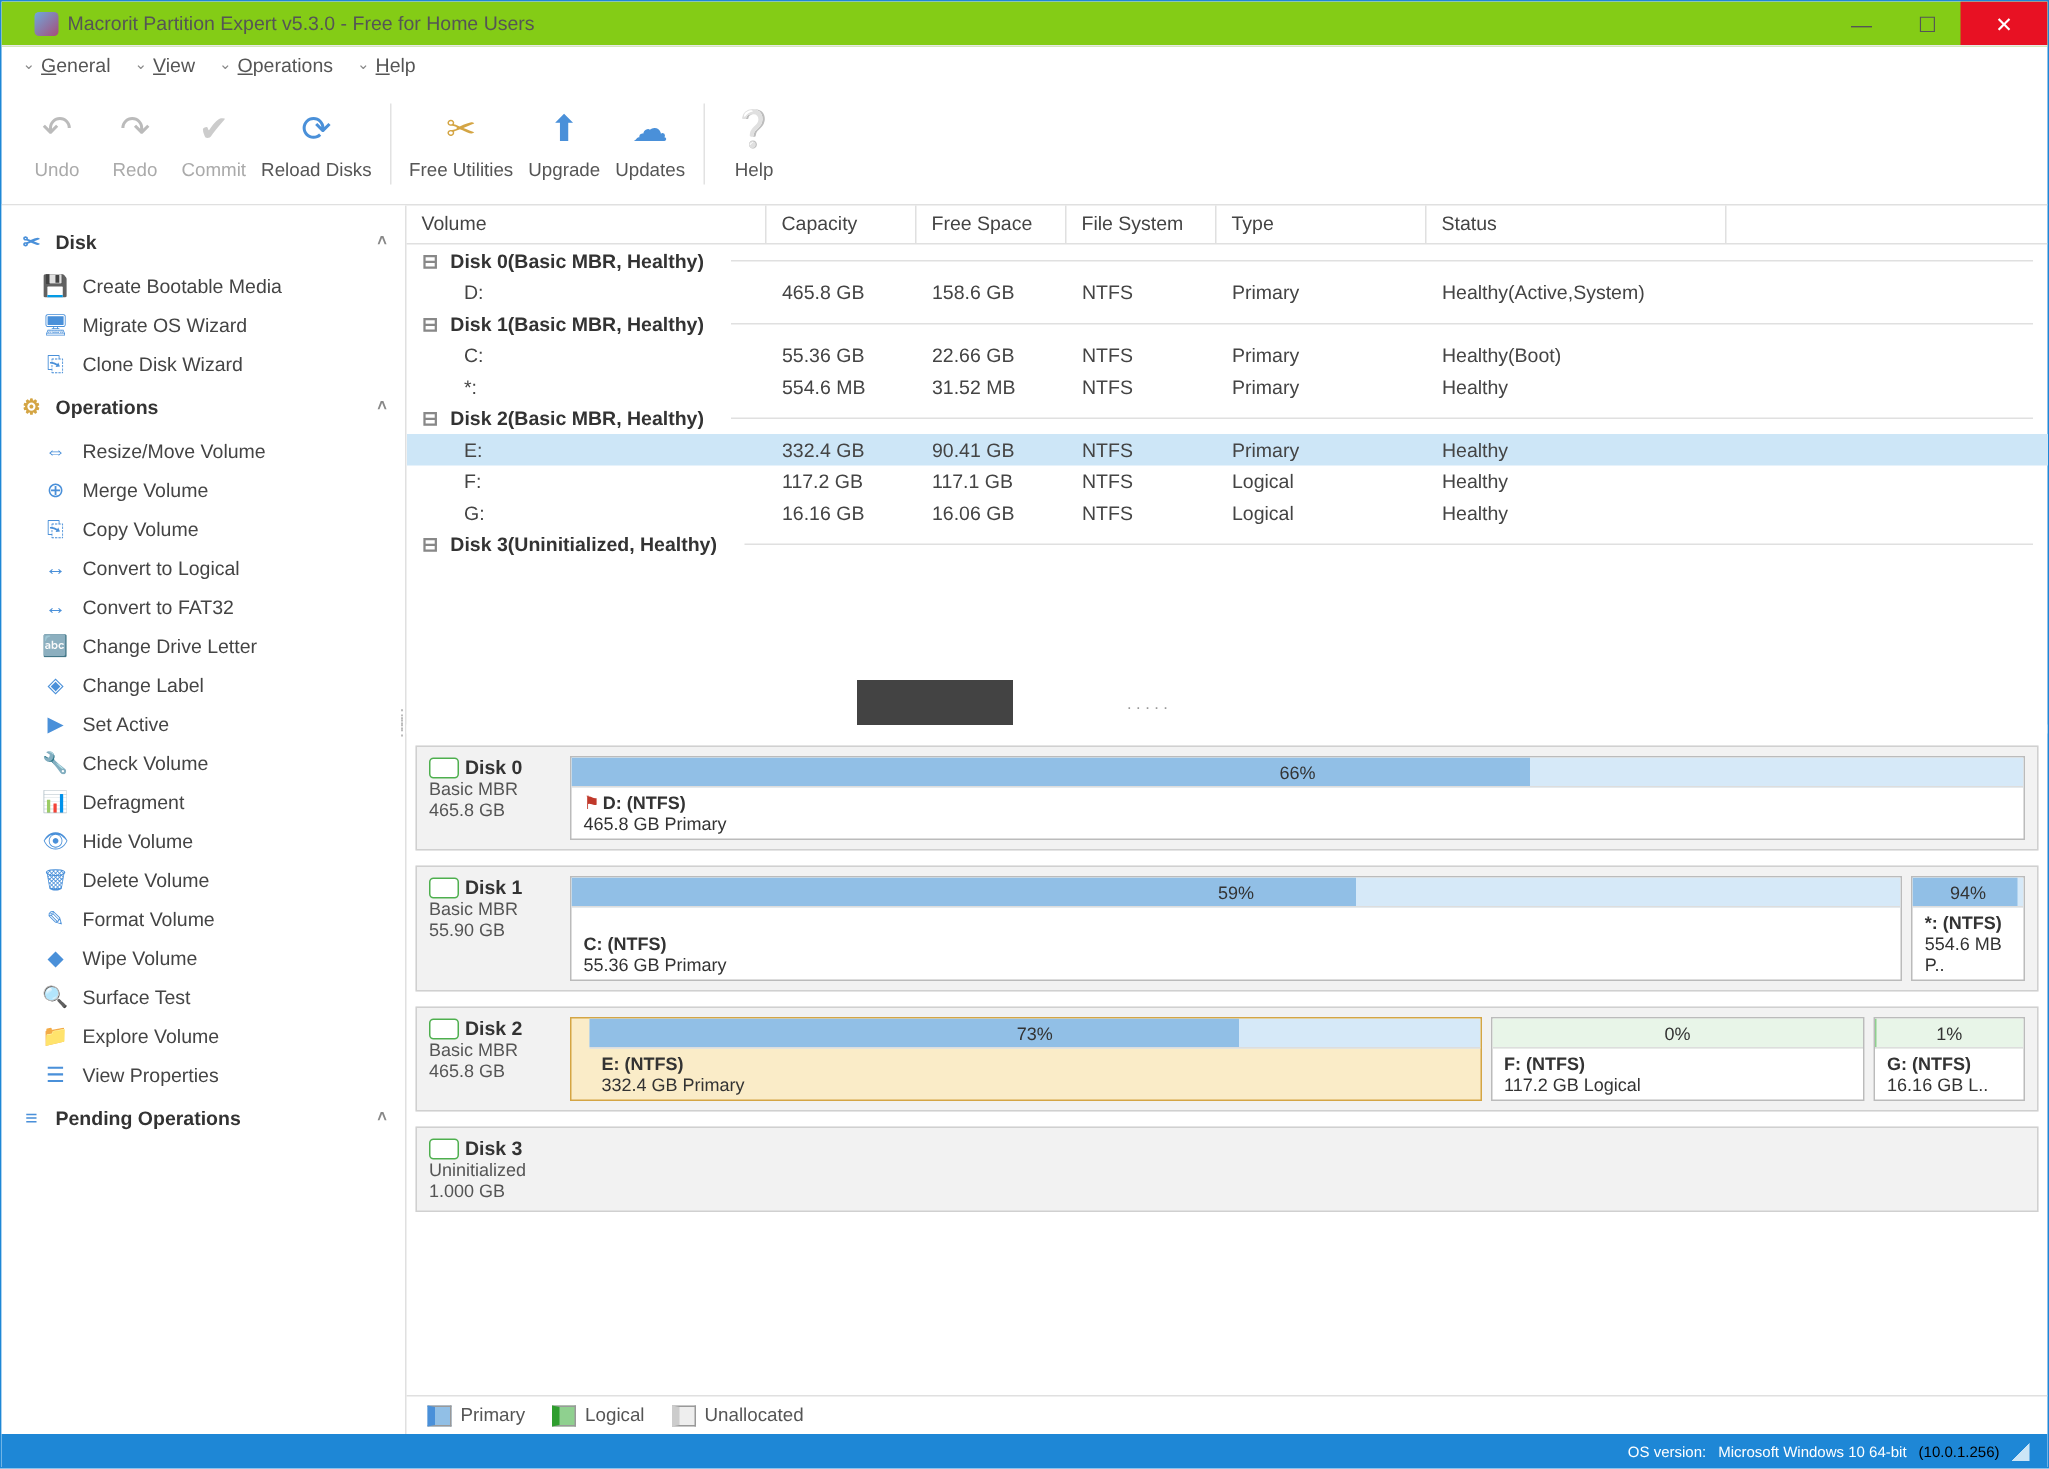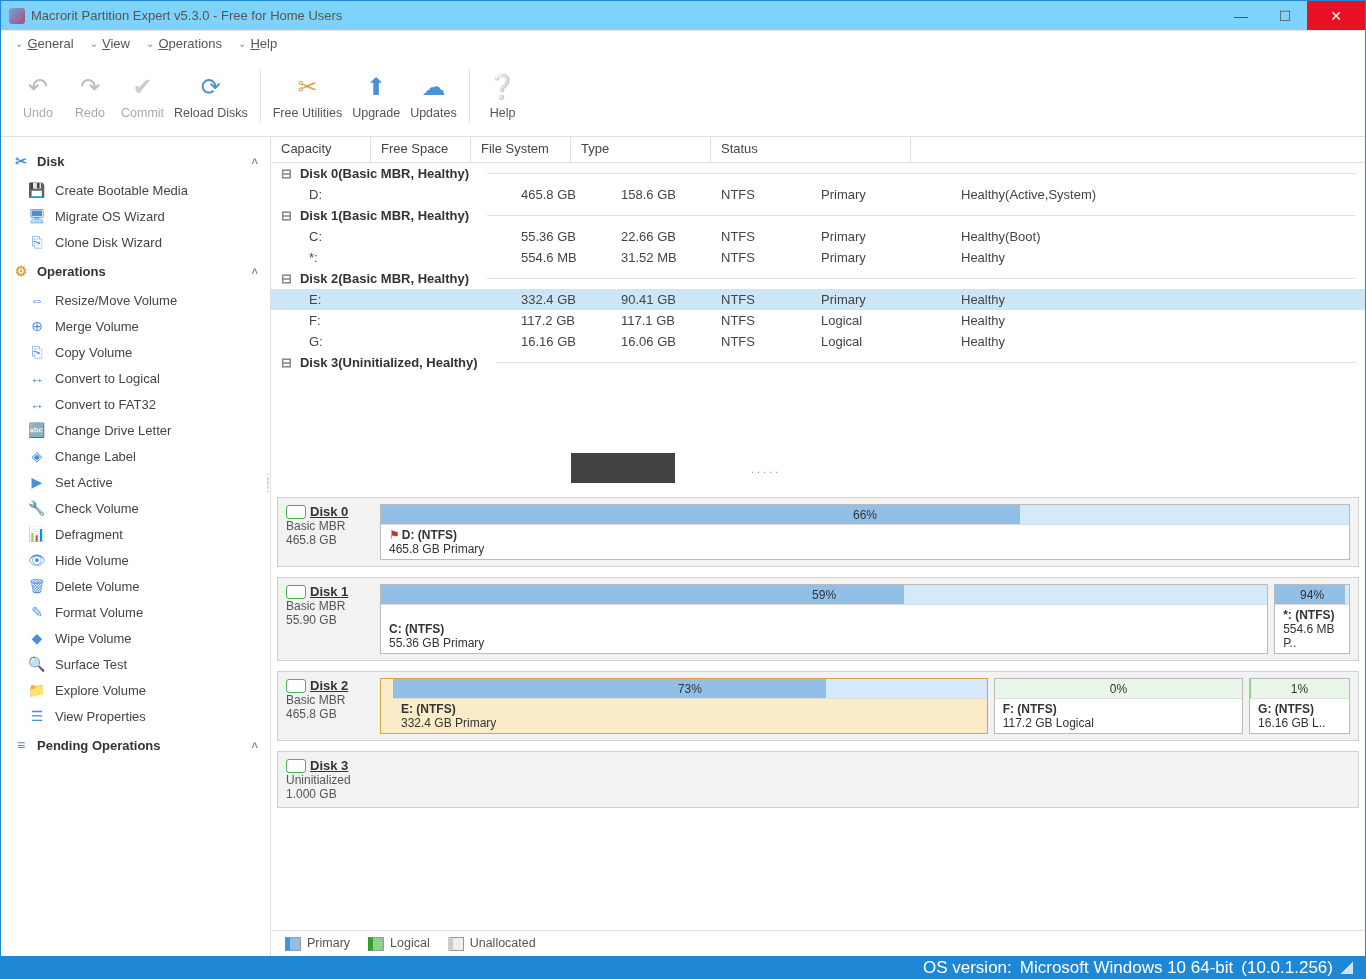--- a/index.html
+++ b/index.html
@@ -1,17 +1,17 @@
 <!DOCTYPE html>
 <html><head>
 <meta charset="utf-8">
 <style>
 * { box-sizing: border-box; margin: 0; padding: 0; font-family: "Segoe UI", Tahoma, sans-serif; }
 body { background: #fff; width: 1366px; height: 979px; overflow: hidden; border: 1px solid #1e87d6; }
-.titlebar { height: 30px; background: #7dd3fc; display: flex; align-items: center; padding-left: 8px; border-bottom: 1px solid #e8e8e8; }
+.titlebar { height: 30px; background: #84cc16; display: flex; align-items: center; padding-left: 22px; border-bottom: 1px solid #e8e8e8; }
 .titlebar .appicon { width: 16px; height: 16px; background: linear-gradient(135deg,#6fa8dc,#a64d79); border-radius: 3px; margin-right: 6px; }
 .titlebar .title { color: #555; font-size: 13px; flex: 1; }
 .winbtns { display: flex; height: 100%; }
 .winbtn { width: 44px; display: flex; align-items: center; justify-content: center; font-size: 14px; color: #555; }
 .winbtn.close { background: #e81123; color: #fff; width: 58px; }
 .menubar { height: 24px; display: flex; align-items: center; padding: 0 8px; gap: 4px; color: #555; font-size: 13px; }
 .menubar .mi { display: flex; align-items: center; gap: 4px; padding: 2px 6px; }
 .menubar .chev { color: #888; font-size: 10px; }
 .menubar .ul { text-decoration: underline; }
 .toolbar { height: 82px; display: flex; align-items: center; padding: 0 6px; border-bottom: 1px solid #e0e0e0; gap: 2px; }
@@ -46,40 +46,40 @@
 .darkbox { position: absolute; top: 290px; left: 300px; width: 104px; height: 32px; background: #434343; }
 .dots { position: absolute; top: 300px; left: 480px; color: #999; font-size: 11px; letter-spacing: 3px; }
 .splitter { height: 6px; background: #fff; position: relative; }
 .gripdots { position: absolute; left: -8px; top: -8px; color: #aaa; font-size: 10px; line-height: 5px; }
 .diskpane { flex: 1; overflow-y: auto; padding: 8px 6px 0 6px; }
 .diskpane::-webkit-scrollbar { width: 17px; }
 .diskpane::-webkit-scrollbar-track { background: #f1f1f1; }
 .diskpane::-webkit-scrollbar-thumb { background: #c1c1c1; }
 .dcard { border: 1px solid #d0d0d0; background: #f2f2f2; margin-bottom: 10px; padding: 6px 8px; display: flex; gap: 8px; align-items: flex-start; }
 .dinfo { width: 86px; font-size: 12px; color: #555; }
-.dinfo .dname { font-weight: 600; color: #333; font-size: 13px; display: flex; align-items: center; gap: 4px; text-decoration: underline; }
+.dinfo .dname { font-weight: 600; color: #333; font-size: 13px; display: flex; align-items: center; gap: 4px; }
 .dskic { width: 20px; height: 14px; border: 1.5px solid #4eaf4e; border-radius: 3px; display: inline-block; background: #fff; }
 .parts { flex: 1; display: flex; gap: 6px; }
 .pbox { border: 1px solid #bbb; background: #fff; display: flex; flex-direction: column; overflow: hidden; justify-content: space-between; }
 .pbox.sel { border: 1.5px solid #d4a544; background: #faecc8; padding-left: 12px; }
 .pbar { height: 20px; background: #d6e9f8; position: relative; border-bottom: 1px solid #ddd; display:flex; align-items:center; justify-content:center; font-size:12px; color:#333; }
 .pfill { position: absolute; left: 0; top: 0; bottom: 0; background: #91bfe6; }
 .pbar.green { background: #e8f5e8; }
 .pbar.green .pfill { background: #8fd08f; }
 .pbar .ptxt { position: relative; z-index: 1; }
 .plabel { padding: 3px 8px; font-size: 12px; color: #333; }
 .plabel b { font-weight: 600; }
 .flagic { color: #c0392b; font-size: 12px; margin-right: 2px; }
 .legend { height: 26px; border-top: 1px solid #e0e0e0; display: flex; align-items: center; padding: 0 14px; gap: 18px; font-size: 12.5px; color: #555; }
 .lsw { width: 16px; height: 14px; border: 1px solid #999; display: inline-block; vertical-align: middle; margin-right: 6px; }
 .lsw.pri { background: #91bfe6; border-left: 5px solid #4a90d9; }
 .lsw.log { background: #8fd08f; border-left: 5px solid #2e9e2e; }
 .lsw.un { background: #eee; border-left: 5px solid #ccc; }
-.status { height: 24px; background: #1e87d6; color: #fff; display: flex; align-items: center; justify-content: flex-end; padding: 0 12px; font-size: 17px; gap: 8px; }
-.status .brack { color: #ffffff; text-align: right; }
+.status { height: 24px; background: #1e87d6; color: #fff; display: flex; align-items: center; justify-content: flex-end; padding: 0 12px; font-size: 10px; gap: 8px; }
+.status .brack { color: #000000; text-align: right; }
 .resizeic { width: 12px; height: 12px; background: linear-gradient(135deg, transparent 50%, #cce5f6 50%); }
 </style>
 </head>
 <body>
 
 <div class="titlebar">
   <div class="appicon"></div>
   <div class="title">Macrorit Partition Expert v5.3.0 - Free for Home Users</div>
   <div class="winbtns">
     <div class="winbtn">—</div>
@@ -252,20 +252,21 @@
         <span class="sic">≡</span>
         <span>Pending Operations</span>
         <span class="chev2">˄</span>
       </div>
     </div>
   </div>
 
   <div class="content">
 
     <div class="thdr">
+      <div class="th" style="width:240px">Volume</div>
       <div class="th" style="width:100px">Capacity</div>
       <div class="th" style="width:100px">Free Space</div>
       <div class="th" style="width:100px">File System</div>
       <div class="th" style="width:140px">Type</div>
       <div class="th" style="width:200px">Status</div>
       <div class="th" style="flex:1;border-right:none"></div>
     </div>
     <div class="tbody" style="height:320px;position:relative" id="table-body">
       <div class="darkbox"></div>
       <div class="dots">.....</div>

